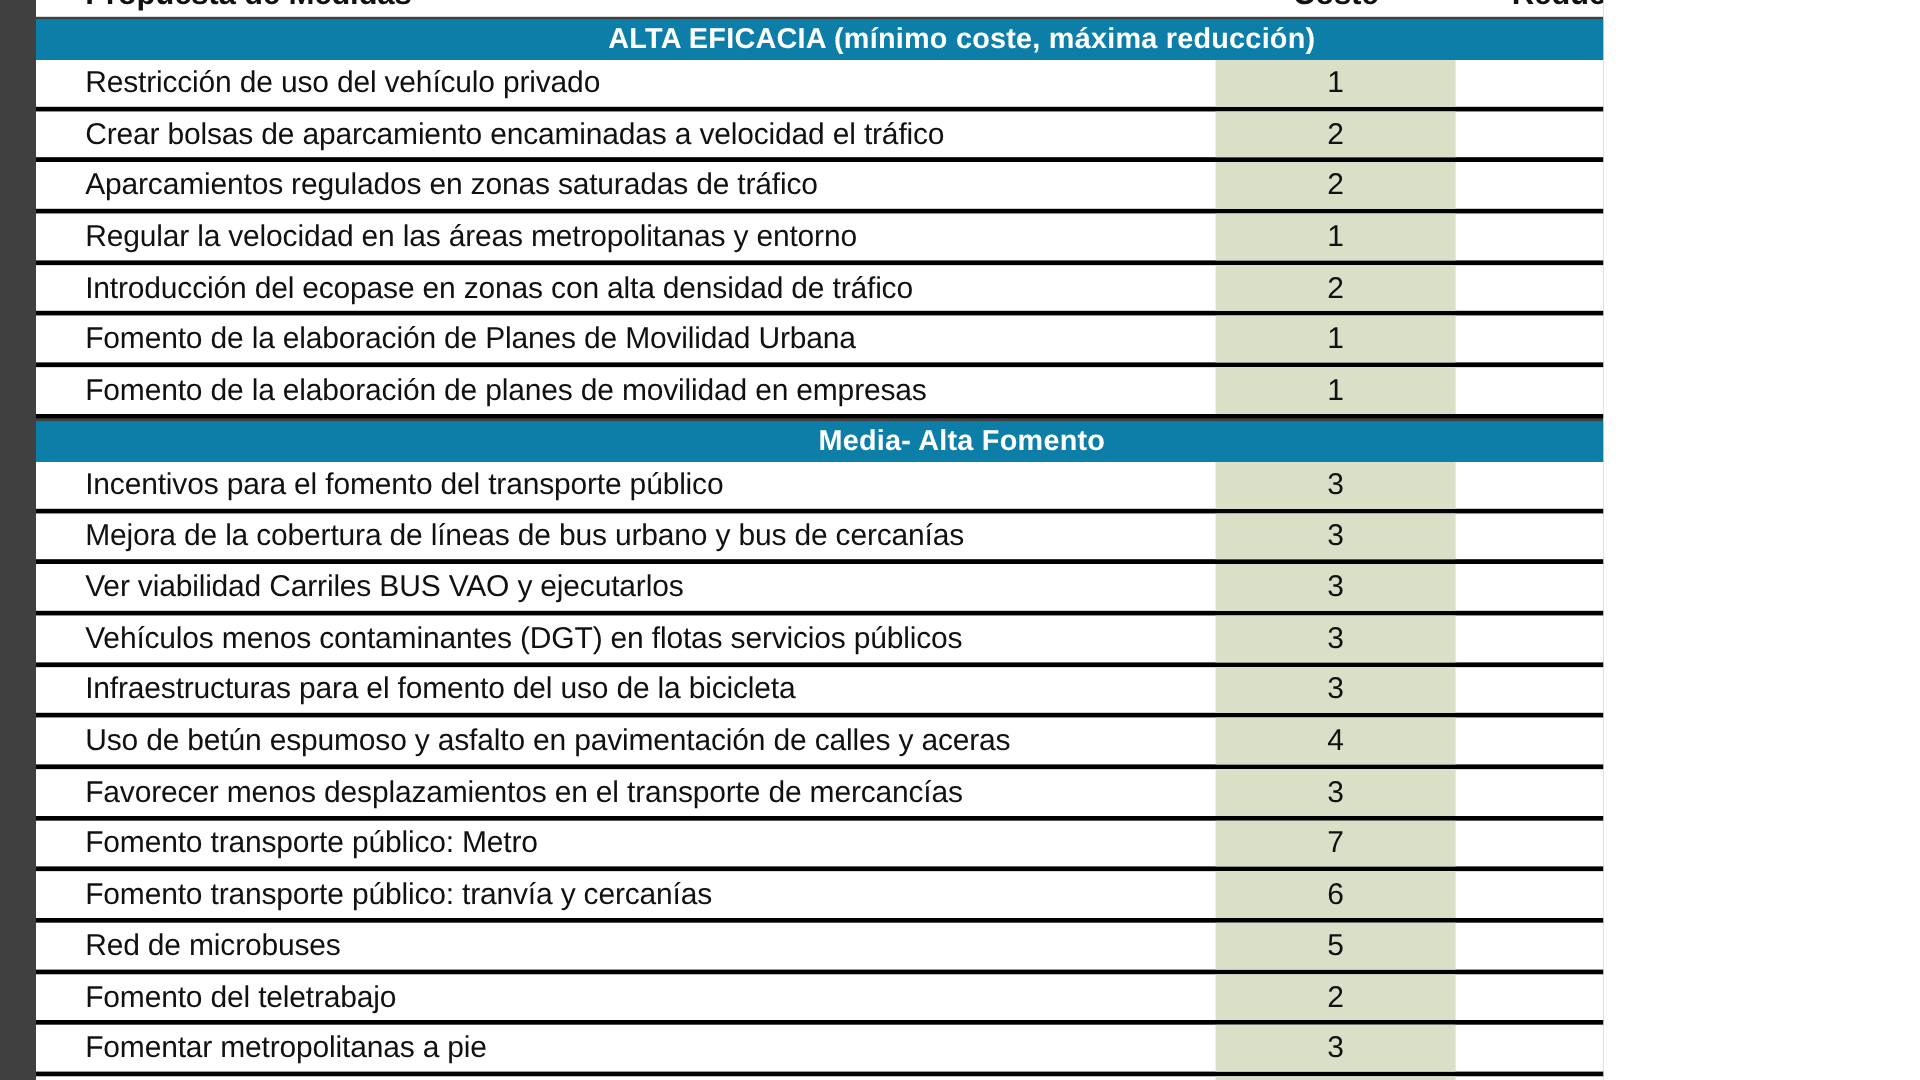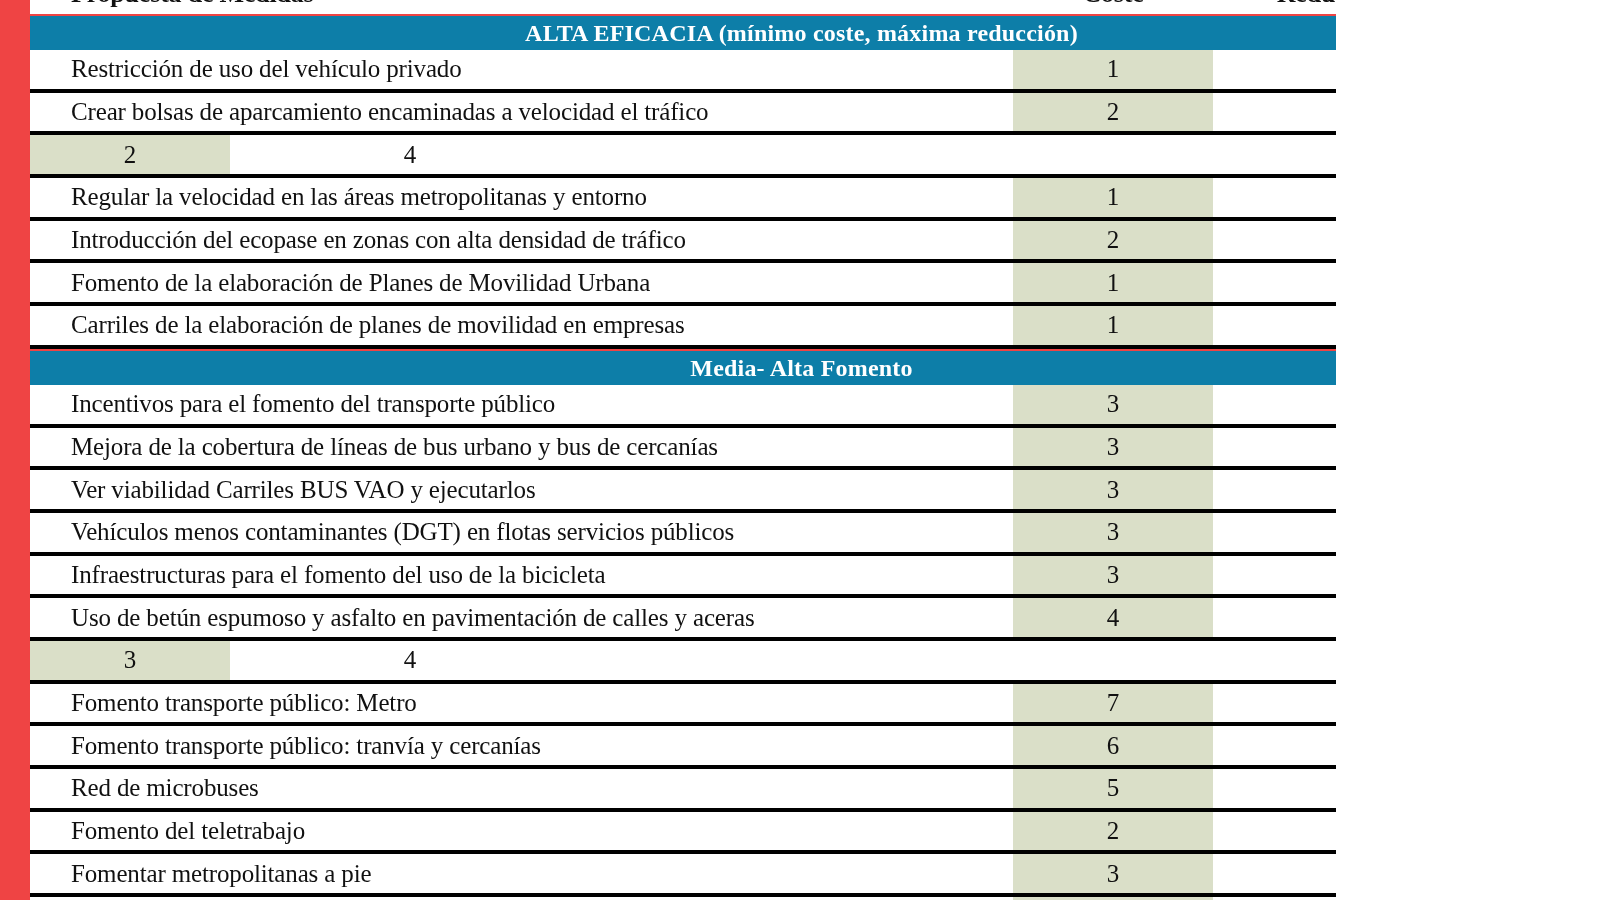--- a/index.html
+++ b/index.html
@@ -11,23 +11,22 @@
     width: 1600px;
     height: 900px;
     overflow: hidden;
     font-family: "Liberation Sans", "DejaVu Sans", sans-serif;
   }
 
   #page {
     position: relative;
     width: 1336px;
     height: 900px;
-    background: #ef4444;
+    background: #404040;
     overflow: hidden;
-    font-family: Liberation Serif, serif;
   }
 
   
   #table-wrap {
     position: absolute;
     left: 30px;
     top: -26px;          
     width: 1543px;
   }
 
@@ -130,40 +129,41 @@
       <div class="cell c-measure">Restricción de uso del vehículo privado</div>
       <div class="cell c-coste">1</div>
       <div class="cell c-reduc">7</div>
     </div>
     <div class="trow data-row">
       <div class="cell c-measure">Crear bolsas de aparcamiento encaminadas a velocidad el tráfico</div>
       <div class="cell c-coste">2</div>
       <div class="cell c-reduc">7</div>
     </div>
     <div class="trow data-row">
+      <div class="cell c-measure">Aparcamientos regulados en zonas saturadas de tráfico</div>
       <div class="cell c-coste">2</div>
       <div class="cell c-reduc">4</div>
     </div>
     <div class="trow data-row">
       <div class="cell c-measure">Regular la velocidad en las áreas metropolitanas y entorno</div>
       <div class="cell c-coste">1</div>
       <div class="cell c-reduc">4</div>
     </div>
     <div class="trow data-row">
       <div class="cell c-measure">Introducción del ecopase en zonas con alta densidad de tráfico</div>
       <div class="cell c-coste">2</div>
       <div class="cell c-reduc">4</div>
     </div>
     <div class="trow data-row">
       <div class="cell c-measure">Fomento de la elaboración de Planes de Movilidad Urbana</div>
       <div class="cell c-coste">1</div>
       <div class="cell c-reduc">4</div>
     </div>
     <div class="trow data-row">
-      <div class="cell c-measure">Carriles de la elaboración de planes de movilidad en empresas</div>
+      <div class="cell c-measure">Fomento de la elaboración de planes de movilidad en empresas</div>
       <div class="cell c-coste">1</div>
       <div class="cell c-reduc">4</div>
     </div>
 
     <div class="trow section-row tight">
       <div class="banner-text">Media-  Alta  Fomento</div>
     </div>
     <div class="trow data-row first-of-section">
       <div class="cell c-measure">Incentivos para el fomento del transporte público</div>
       <div class="cell c-coste">3</div>
@@ -188,20 +188,21 @@
       <div class="cell c-measure">Infraestructuras para el fomento del uso de la bicicleta</div>
       <div class="cell c-coste">3</div>
       <div class="cell c-reduc">4</div>
     </div>
     <div class="trow data-row">
       <div class="cell c-measure">Uso de betún espumoso y asfalto en pavimentación de calles y aceras</div>
       <div class="cell c-coste">4</div>
       <div class="cell c-reduc">7</div>
     </div>
     <div class="trow data-row">
+      <div class="cell c-measure">Favorecer menos desplazamientos en el transporte de mercancías</div>
       <div class="cell c-coste">3</div>
       <div class="cell c-reduc">4</div>
     </div>
 
     <div class="trow data-row first-of-section">
       <div class="cell c-measure">Fomento transporte público: Metro</div>
       <div class="cell c-coste">7</div>
       <div class="cell c-reduc">4</div>
     </div>
     <div class="trow data-row">

